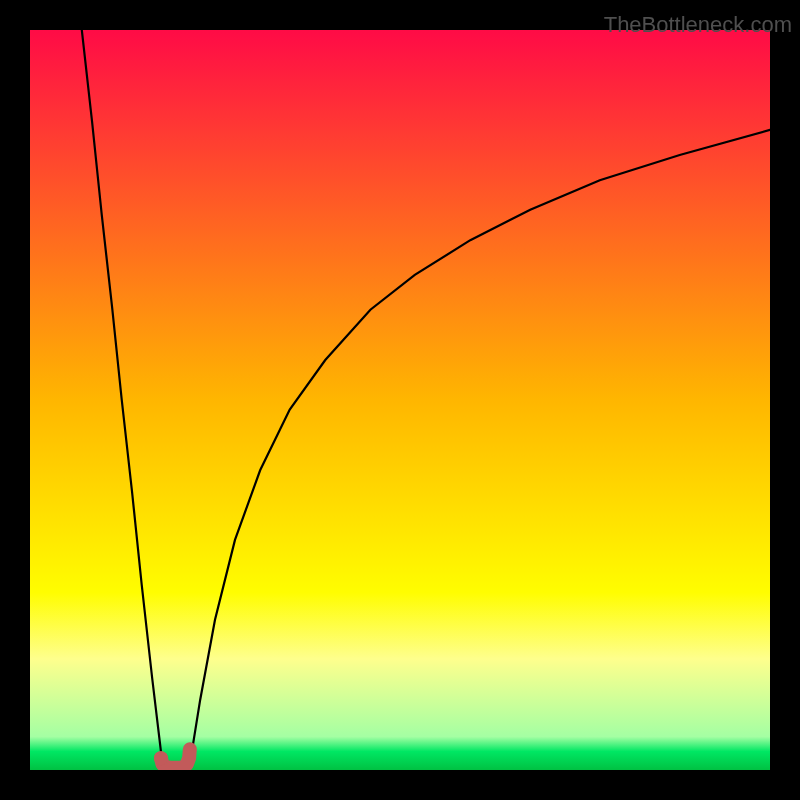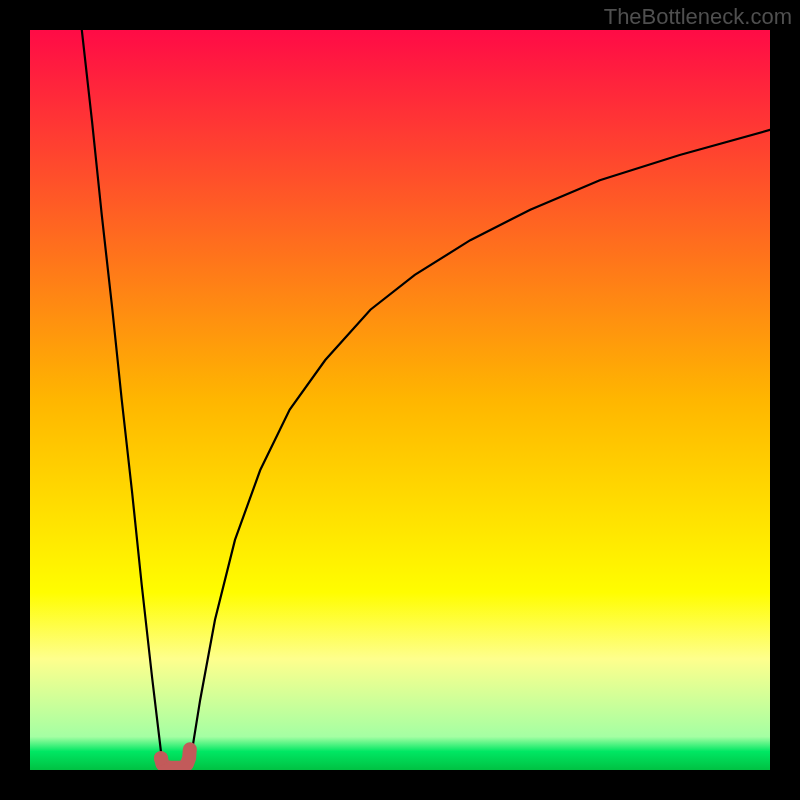--- a/index.html
+++ b/index.html
@@ -24,21 +24,21 @@
     left: 30px;
     top: 30px;
     width: 740px;
     height: 740px;
   }
   .plot svg {
     display: block;
   }
   .watermark {
     position: absolute;
-    top: 4px;
+    top: 12px;
     right: 8px;
     color: #4f4f4f;
     font-size: 22px;
     font-weight: 400;
     letter-spacing: 0px;
   }
 </style>
 </head>
 <body>
 

